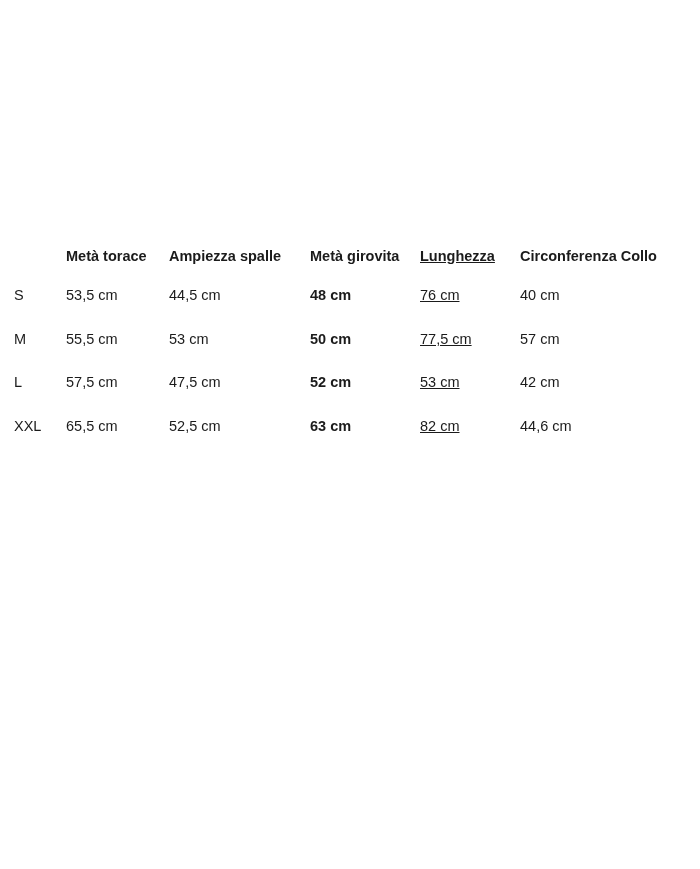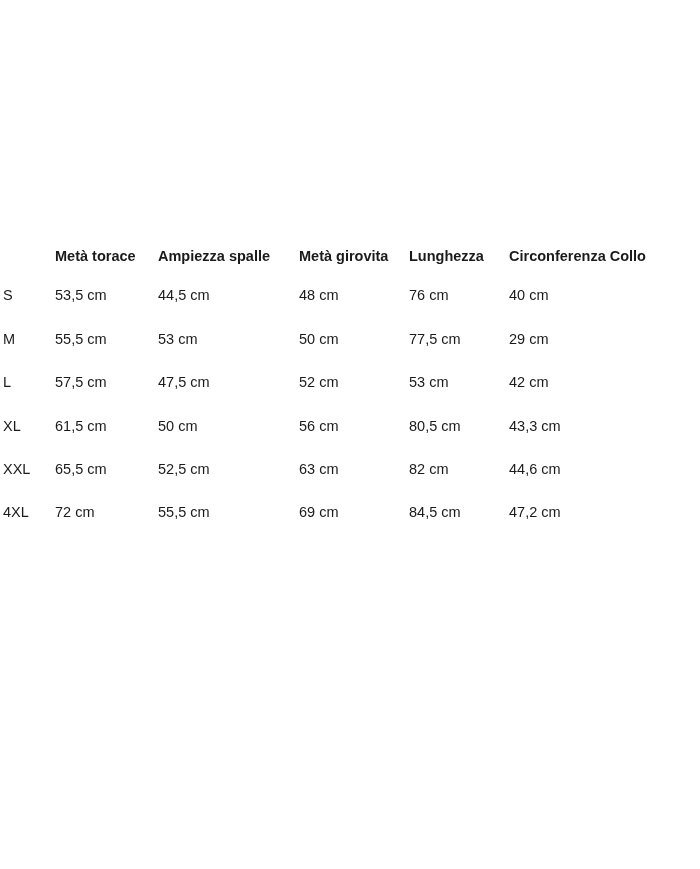--- a/index.html
+++ b/index.html
@@ -15,21 +15,21 @@
     overflow: hidden;
   }
   .page {
     position: relative;
     width: 700px;
     height: 869px;
   }
   .size-table-wrap {
     position: absolute;
     top: 248px;
-    left: 3px;
+    left: 14px;
     width: 680px;
   }
   table.size-table {
     border-collapse: collapse;
     border-spacing: 0;
     font-size: 14.5px;
     line-height: 1.2;
     color: #1b1b1b;
   }
   table.size-table th {
@@ -45,22 +45,22 @@
     white-space: nowrap;
     vertical-align: top;
   }
   table.size-table tr:last-child td {
     padding-bottom: 0;
   }
   
   th.col-size, td.col-size { width: 52px; padding-right: 0; }
   th.c1, td.c1 { width: 103px; }
   th.c2, td.c2 { width: 141px; }
-  th.c3, td.c3 { width: 110px; }
-  th.c4, td.c4 { width: 100px; }
+  th.c3, td.c3 { width: 110px; font-weight: bold; }
+  th.c4, td.c4 { width: 100px; text-decoration: underline; }
   th.c5, td.c5 { width: 160px; }
   .blank-head { width: 52px; }
 </style>
 </head>
 <body>
 
 <div class="page">
   <div class="size-table-wrap">
     <table class="size-table">
       <thead>
@@ -81,50 +81,34 @@
           <td class="c3">48 cm</td>
           <td class="c4">76 cm</td>
           <td class="c5">40 cm</td>
         </tr>
         <tr>
           <td class="col-size">M</td>
           <td class="c1">55,5 cm</td>
           <td class="c2">53 cm</td>
           <td class="c3">50 cm</td>
           <td class="c4">77,5 cm</td>
-          <td class="c5">29 cm</td>
+          <td class="c5">57 cm</td>
         </tr>
         <tr>
           <td class="col-size">L</td>
           <td class="c1">57,5 cm</td>
           <td class="c2">47,5 cm</td>
           <td class="c3">52 cm</td>
           <td class="c4">53 cm</td>
           <td class="c5">42 cm</td>
         </tr>
         <tr>
-          <td class="col-size">XL</td>
-          <td class="c1">61,5 cm</td>
-          <td class="c2">50 cm</td>
-          <td class="c3">56 cm</td>
-          <td class="c4">80,5 cm</td>
-          <td class="c5">43,3 cm</td>
-        </tr>
-        <tr>
           <td class="col-size">XXL</td>
           <td class="c1">65,5 cm</td>
           <td class="c2">52,5 cm</td>
           <td class="c3">63 cm</td>
           <td class="c4">82 cm</td>
           <td class="c5">44,6 cm</td>
         </tr>
-        <tr>
-          <td class="col-size">4XL</td>
-          <td class="c1">72 cm</td>
-          <td class="c2">55,5 cm</td>
-          <td class="c3">69 cm</td>
-          <td class="c4">84,5 cm</td>
-          <td class="c5">47,2 cm</td>
-        </tr>
       </tbody>
     </table>
   </div>
 </div>
 
 </body></html>

